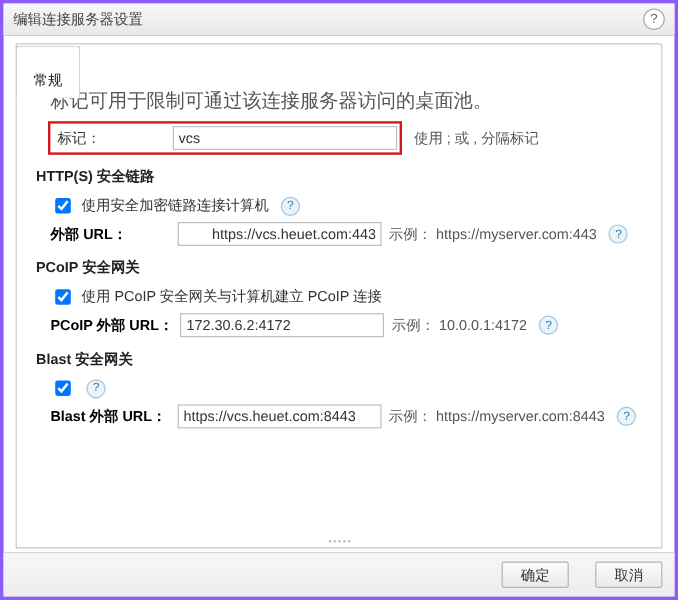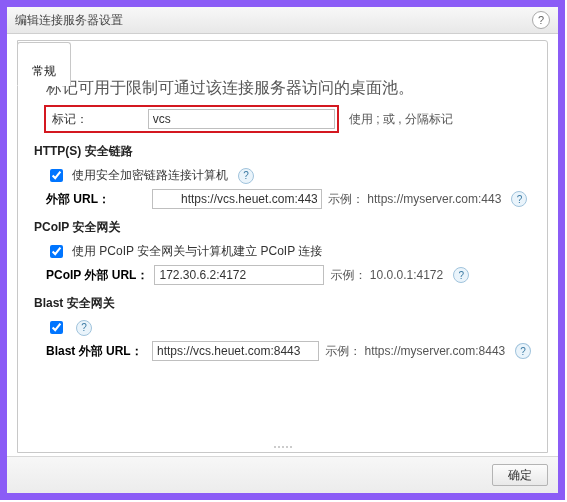--- a/index.html
+++ b/index.html
@@ -10,21 +10,21 @@
     font-family: Arial, "Microsoft YaHei", sans-serif;
     font-size: 12px;
     color: #333;
     background: #fff;
     overflow: hidden;
   }
   .window {
     position: relative;
     width: 565px;
     height: 500px;
-    border: 7px solid #8b5cf6;
+    border: 3px solid #8b5cf6;
     background: #fff;
     box-sizing: border-box;
   }
   .titlebar {
     height: 26px;
     line-height: 26px;
     background: linear-gradient(#f8f8f8, #e8e8e8);
     border-bottom: 1px solid #cfcfcf;
     padding: 0 8px;
     font-size: 12px;
@@ -293,14 +293,15 @@
       <span></span>
         <span></span>
         <span></span>
         <span></span>
         <span></span>
     </div>
   </div>
 
   <div class="footer">
     <button class="btn">确定</button>
+    <button class="btn">取消</button>
   </div>
 </div>
 
 </body></html>

